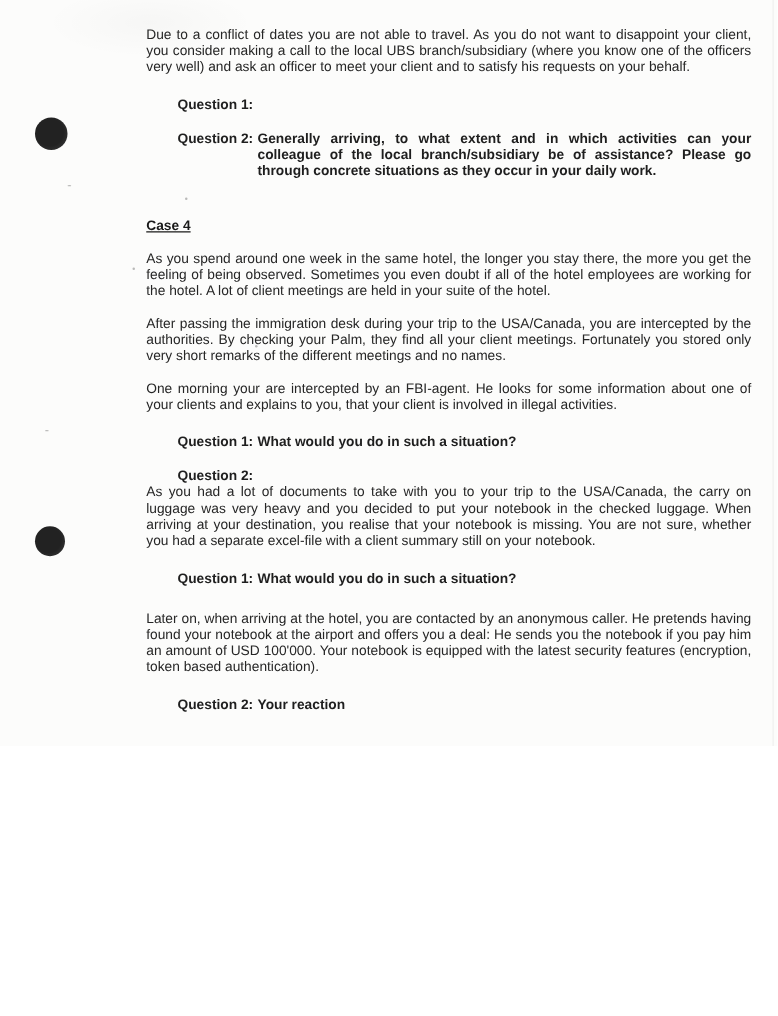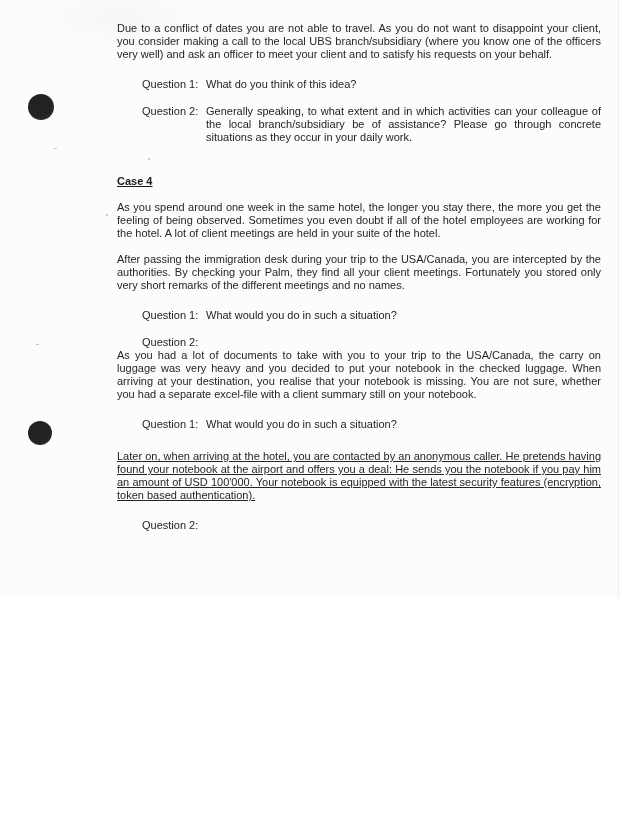--- a/index.html
+++ b/index.html
@@ -53,39 +53,39 @@
     font-size: 11px;
     line-height: 13px;
   }
   .para {
     margin: 0 0 13px 0;
     text-align: justify;
   }
   .question {
     display: flex;
     margin: 17px 0 0 25px;
-    font-weight: normal;
+    font-weight: bold;
     color: #1e1e1e;
   }
   .question + .question { margin-top: 14px; }
   .q-label {
     flex: 0 0 64px;
     white-space: nowrap;
   }
   .q-text {
     flex: 1;
   }
   .q-text.justify { text-align: justify; }
   .case-heading {
     margin: 31px 0 13px 0;
     font-weight: bold;
     text-decoration: underline;
     color: #1a1a1a;
   }
-  .block-gap-after-questions { margin-top: 19px; text-decoration: underline; }
+  .block-gap-after-questions { margin-top: 19px; }
 </style>
 </head>
 <body>
 
 <div class="page">
 
   <div class="binder-hole hole-top"></div>
   <div class="binder-hole hole-middle"></div>
   <div class="binder-hole hole-bottom"></div>
 
@@ -96,31 +96,31 @@
   <div class="speckle" style="left:204px; top:276px; width:2px; height:2px;"></div>
   <div class="speckle" style="left:517px; top:676px; width:2px; height:2px;"></div>
   <div class="page-edge-right"></div>
 
   <div class="content">
 
     <p class="para">Due to a conflict of dates you are not able to travel. As you do not want to disappoint your client, you consider making a call to the local UBS branch/subsidiary (where you know one of the officers very well) and ask an officer to meet your client and to satisfy his requests on your behalf.</p>
 
     <div class="question">
       <span class="q-label">Question 1:</span>
-      <span class="q-text">What do you think of this idea?</span>
     </div>
     <div class="question">
       <span class="q-label">Question 2:</span>
-      <span class="q-text justify">Generally speaking, to what extent and in which activities can your colleague of the local branch/subsidiary be of assistance? Please go through concrete situations as they occur in your daily work.</span>
+      <span class="q-text justify">Generally arriving, to what extent and in which activities can your colleague of the local branch/subsidiary be of assistance? Please go through concrete situations as they occur in your daily work.</span>
     </div>
 
     <div class="case-heading">Case 4</div>
 
     <p class="para">As you spend around one week in the same hotel, the longer you stay there, the more you get the feeling of being observed. Sometimes you even doubt if all of the hotel employees are working for the hotel. A lot of client meetings are held in your suite of the hotel.</p>
     <p class="para">After passing the immigration desk during your trip to the USA/Canada, you are intercepted by the authorities. By checking your Palm, they find all your client meetings. Fortunately you stored only very short remarks of the different meetings and no names.</p>
+    <p class="para">One morning your are intercepted by an FBI-agent. He looks for some information about one of your clients and explains to you, that your client is involved in illegal activities.</p>
 
     <div class="question">
       <span class="q-label">Question 1:</span>
       <span class="q-text">What would you do in such a situation?</span>
     </div>
     <div class="question">
       <span class="q-label">Question 2:</span>
     </div>
 
 
@@ -128,16 +128,17 @@
 
     <div class="question">
       <span class="q-label">Question 1:</span>
       <span class="q-text">What would you do in such a situation?</span>
     </div>
 
     <p class="para block-gap-after-questions">Later on, when arriving at the hotel, you are contacted by an anonymous caller. He pretends having found your notebook at the airport and offers you a deal: He sends you the notebook if you pay him an amount of USD 100'000. Your notebook is equipped with the latest security features (encryption, token based authentication).</p>
 
     <div class="question">
       <span class="q-label">Question 2:</span>
+      <span class="q-text">Your reaction</span>
     </div>
 
   </div>
 </div>
 
 </body></html>

